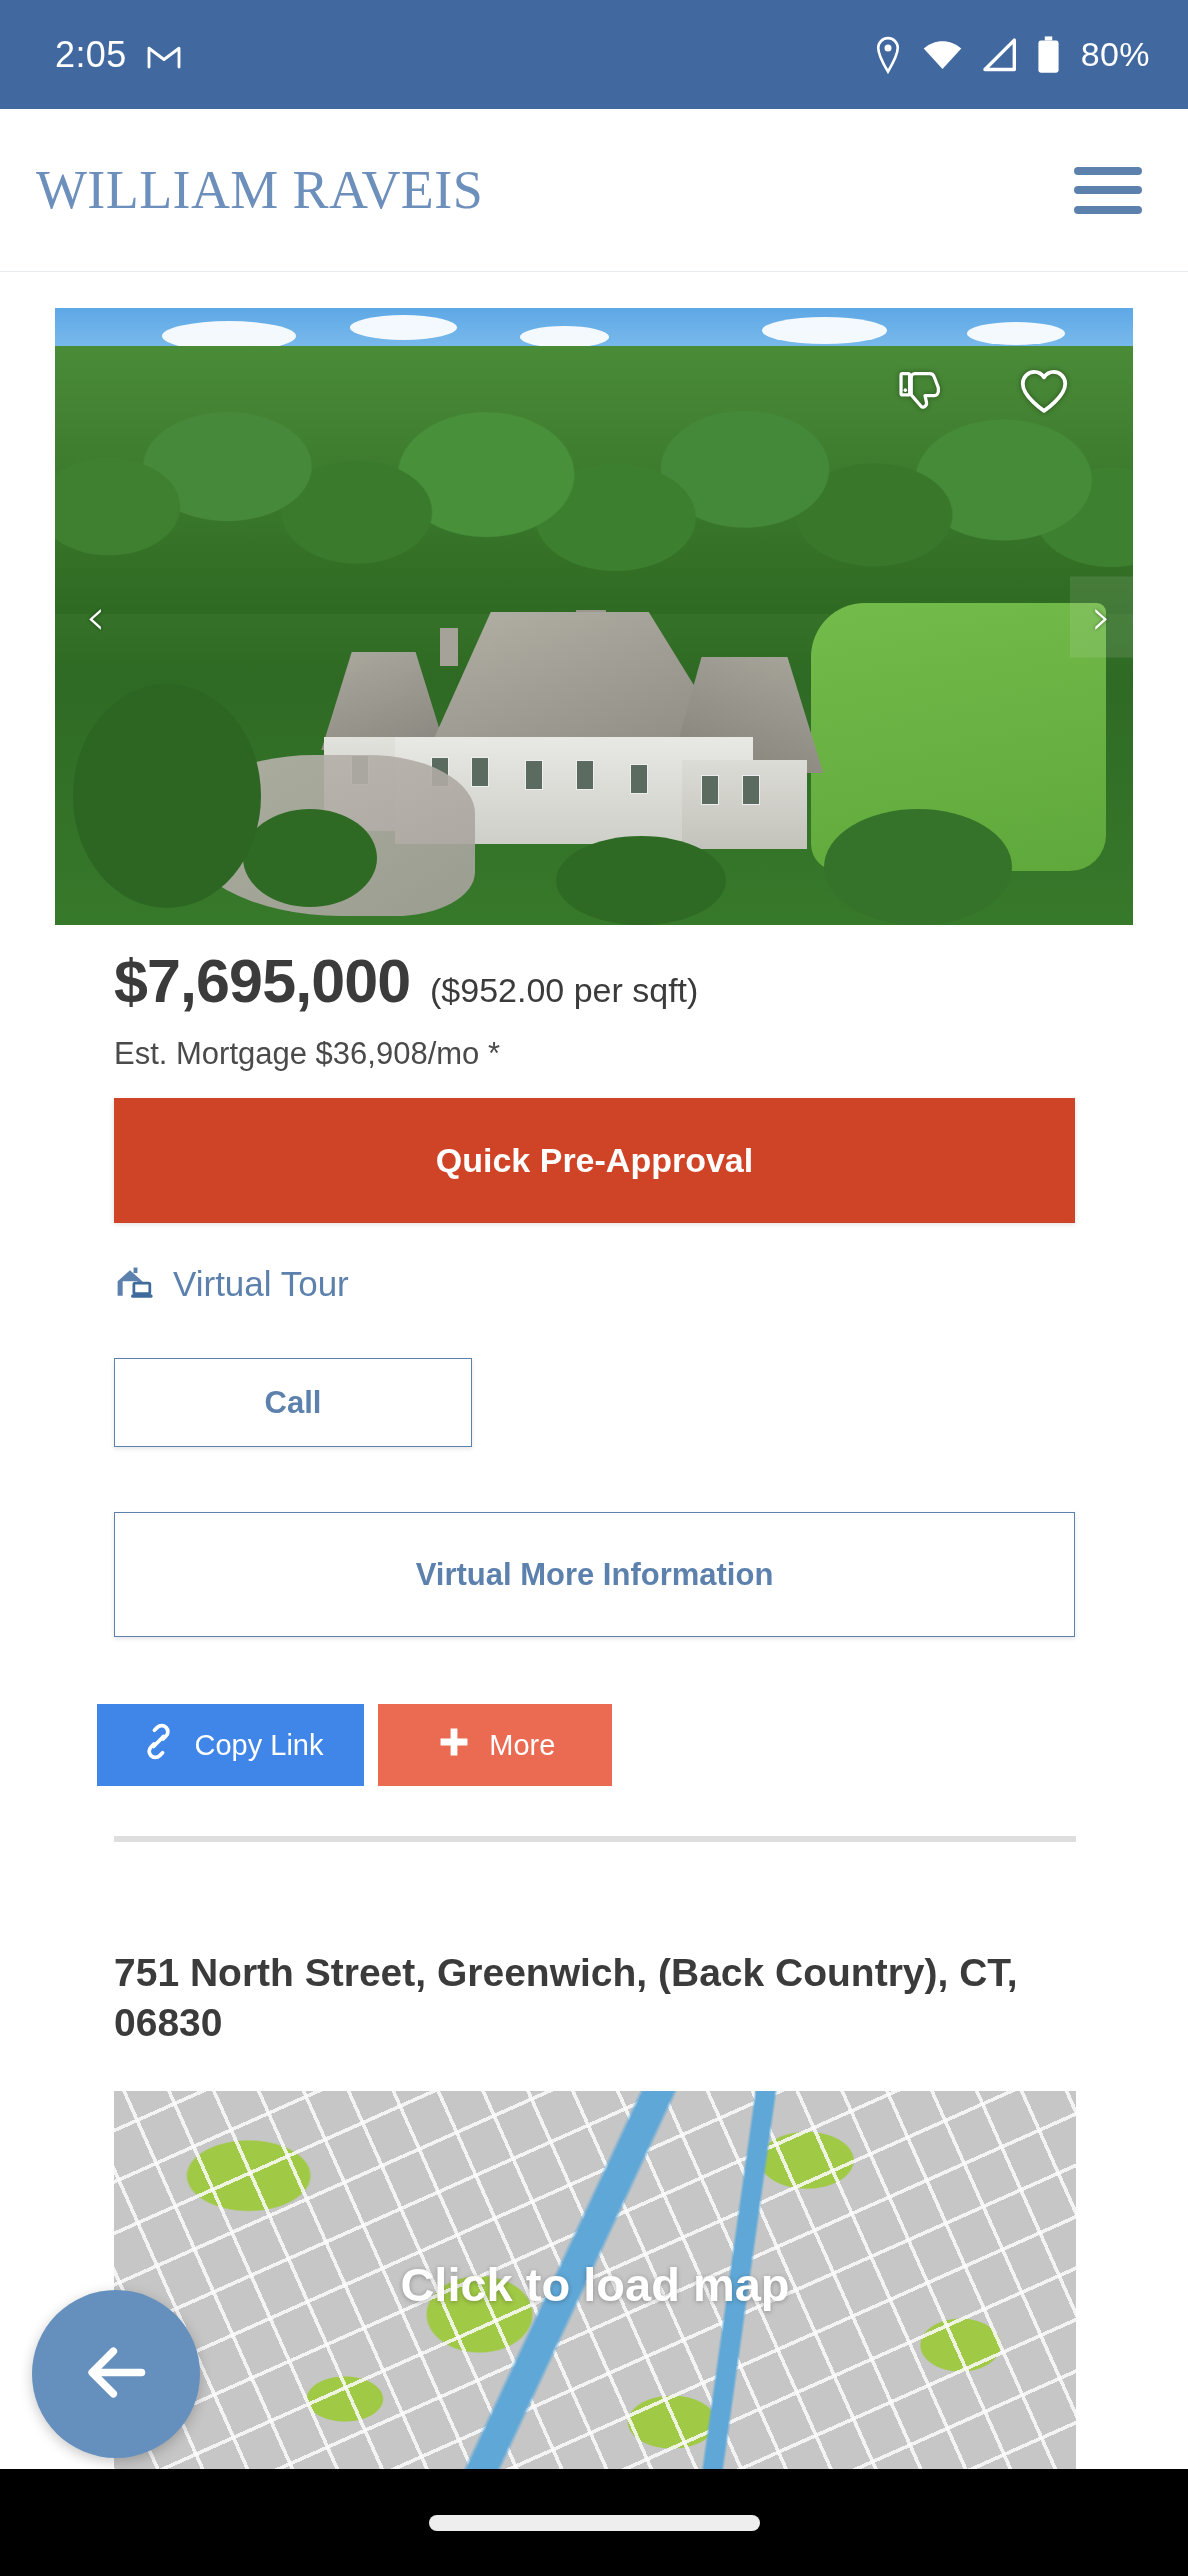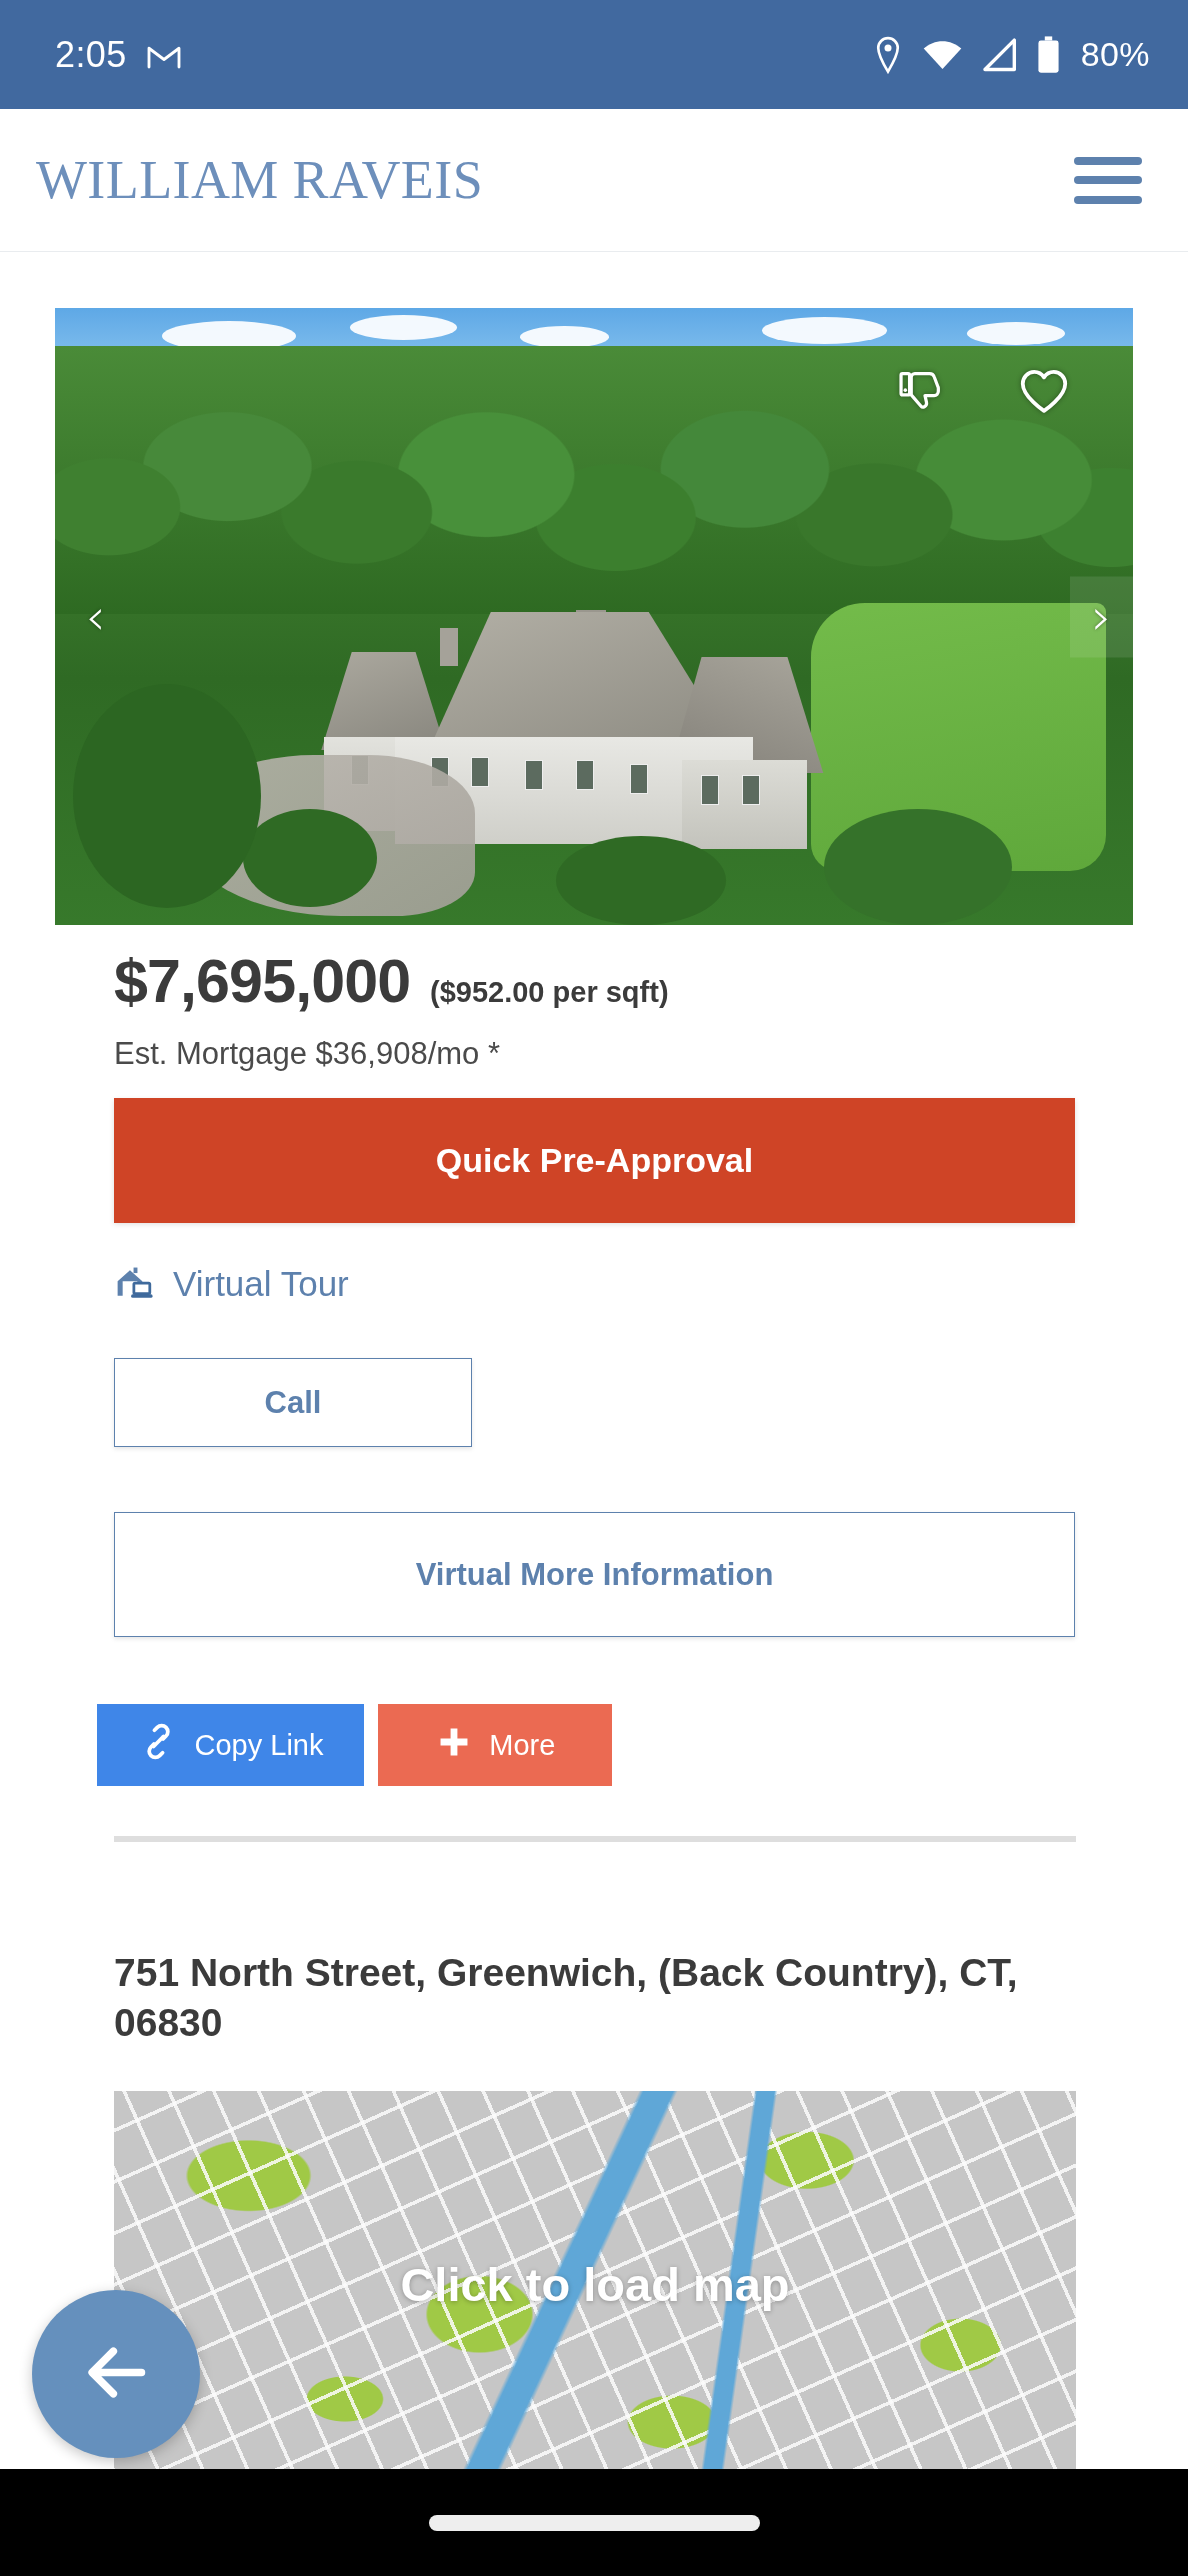--- a/index.html
+++ b/index.html
@@ -19,21 +19,21 @@
   }
   .sb-left{ display:flex; align-items:center; gap:19.7px; }
   .sb-time{ font-size:36px; font-weight:400; letter-spacing:0.4px; }
   .sb-gmail{ width:36px; height:30px; }
   .sb-right{ margin-left:auto; display:flex; align-items:center; gap:19px; }
   .sb-right svg{ display:block; }
   .sb-batt-txt{ font-size:34px; font-weight:500; letter-spacing:0.4px; margin-left:1.8px;}
 
   
   .header{
-    position:absolute; top:109px; left:0; width:1189px; height:143px;
+    position:absolute; top:109px; left:0; width:1189px; height:163px;
     background:#fff; border-bottom:1.8px solid #e9ecef;
     display:flex; align-items:center; justify-content:space-between;
     padding:0 47px 0 36px;
   }
   .logo{
     font-family:"Liberation Serif", serif;
     font-size:54px; color:#6d8fbb; letter-spacing:0.4px;
     font-variant:small-caps; white-space:nowrap; line-height:1;
   }
   .hamburger{ width:68px; height:47px; display:flex; flex-direction:column;
@@ -111,21 +111,21 @@
   .photo-actions{ position:absolute; top:59px; right:63px; display:flex; gap:73px; }
   .photo-actions svg{ display:block; cursor:pointer;
     filter:drop-shadow(0 0.9px 2.7px rgba(0,0,0,.4)); }
 
   
   .price-row{
     position:absolute; top:946px; left:114px; right:0;
     display:flex; align-items:baseline; gap:19.7px;
   }
   .price{ font-size:61px; font-weight:bold; color:#3b3b3b; letter-spacing:-0.9px; }
-  .ppsf{ font-size:29px; font-weight:bold; color:#3b3b3b; }
+  .ppsf{ font-size:34px; font-weight:normal; color:#3b3b3b; }
   .mortgage{
     position:absolute; top:1036px; left:114px;
     font-size:31px; color:#4a4a4a; font-weight:400;
   }
 
   
   .btn-approval{
     position:absolute; top:1098px; left:114px; width:961px; height:125px;
     background:#cf4426; color:#fff; border:none;
     font-size:34px; font-weight:bold; cursor:pointer;

